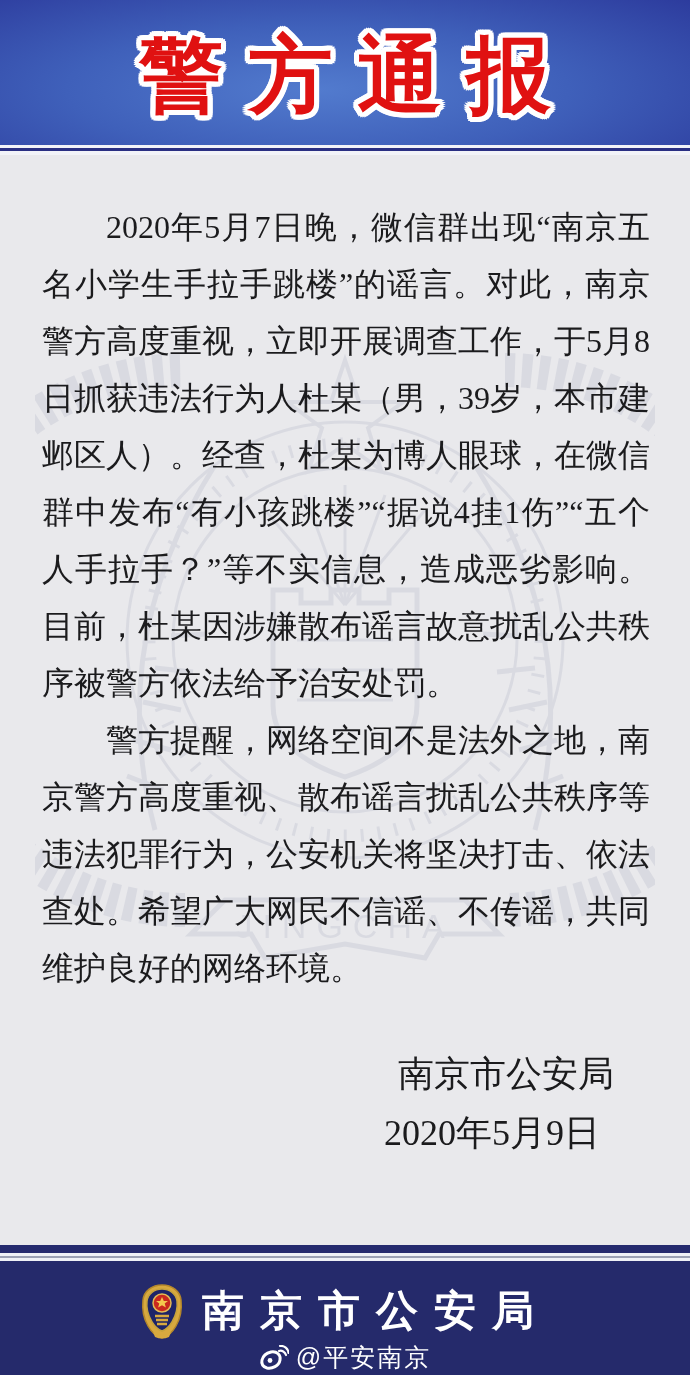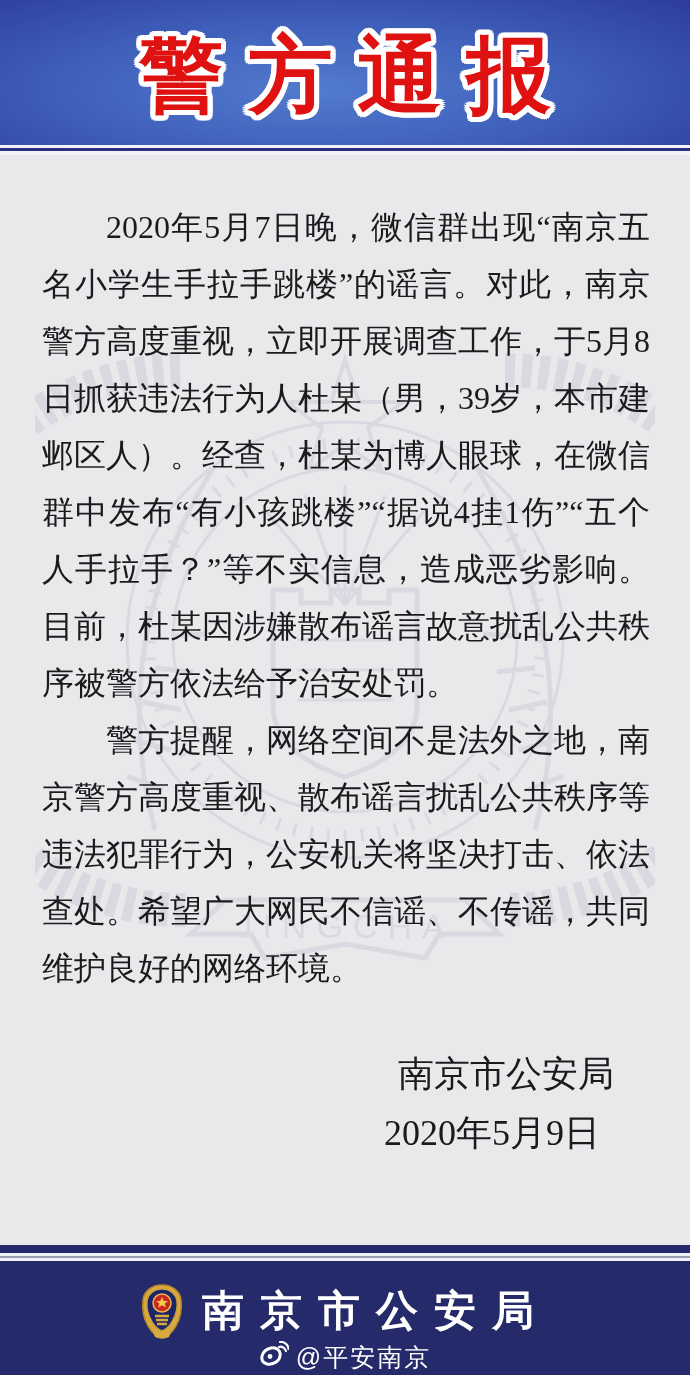--- a/index.html
+++ b/index.html
@@ -121,20 +121,21 @@
     font-weight: bold;
     letter-spacing: 16px;
     text-indent: 0;
     white-space: nowrap;
   }
   .weibo-row {
     position: absolute;
     top: 80px; left: 0;
     width: 100%;
     display: flex;
+    align-items: center;
     justify-content: center;
     gap: 7px;
   }
   .weibo-handle {
     font-size: 25px;
     letter-spacing: 2px;
     white-space: nowrap;
   }
 </style>
 </head>

